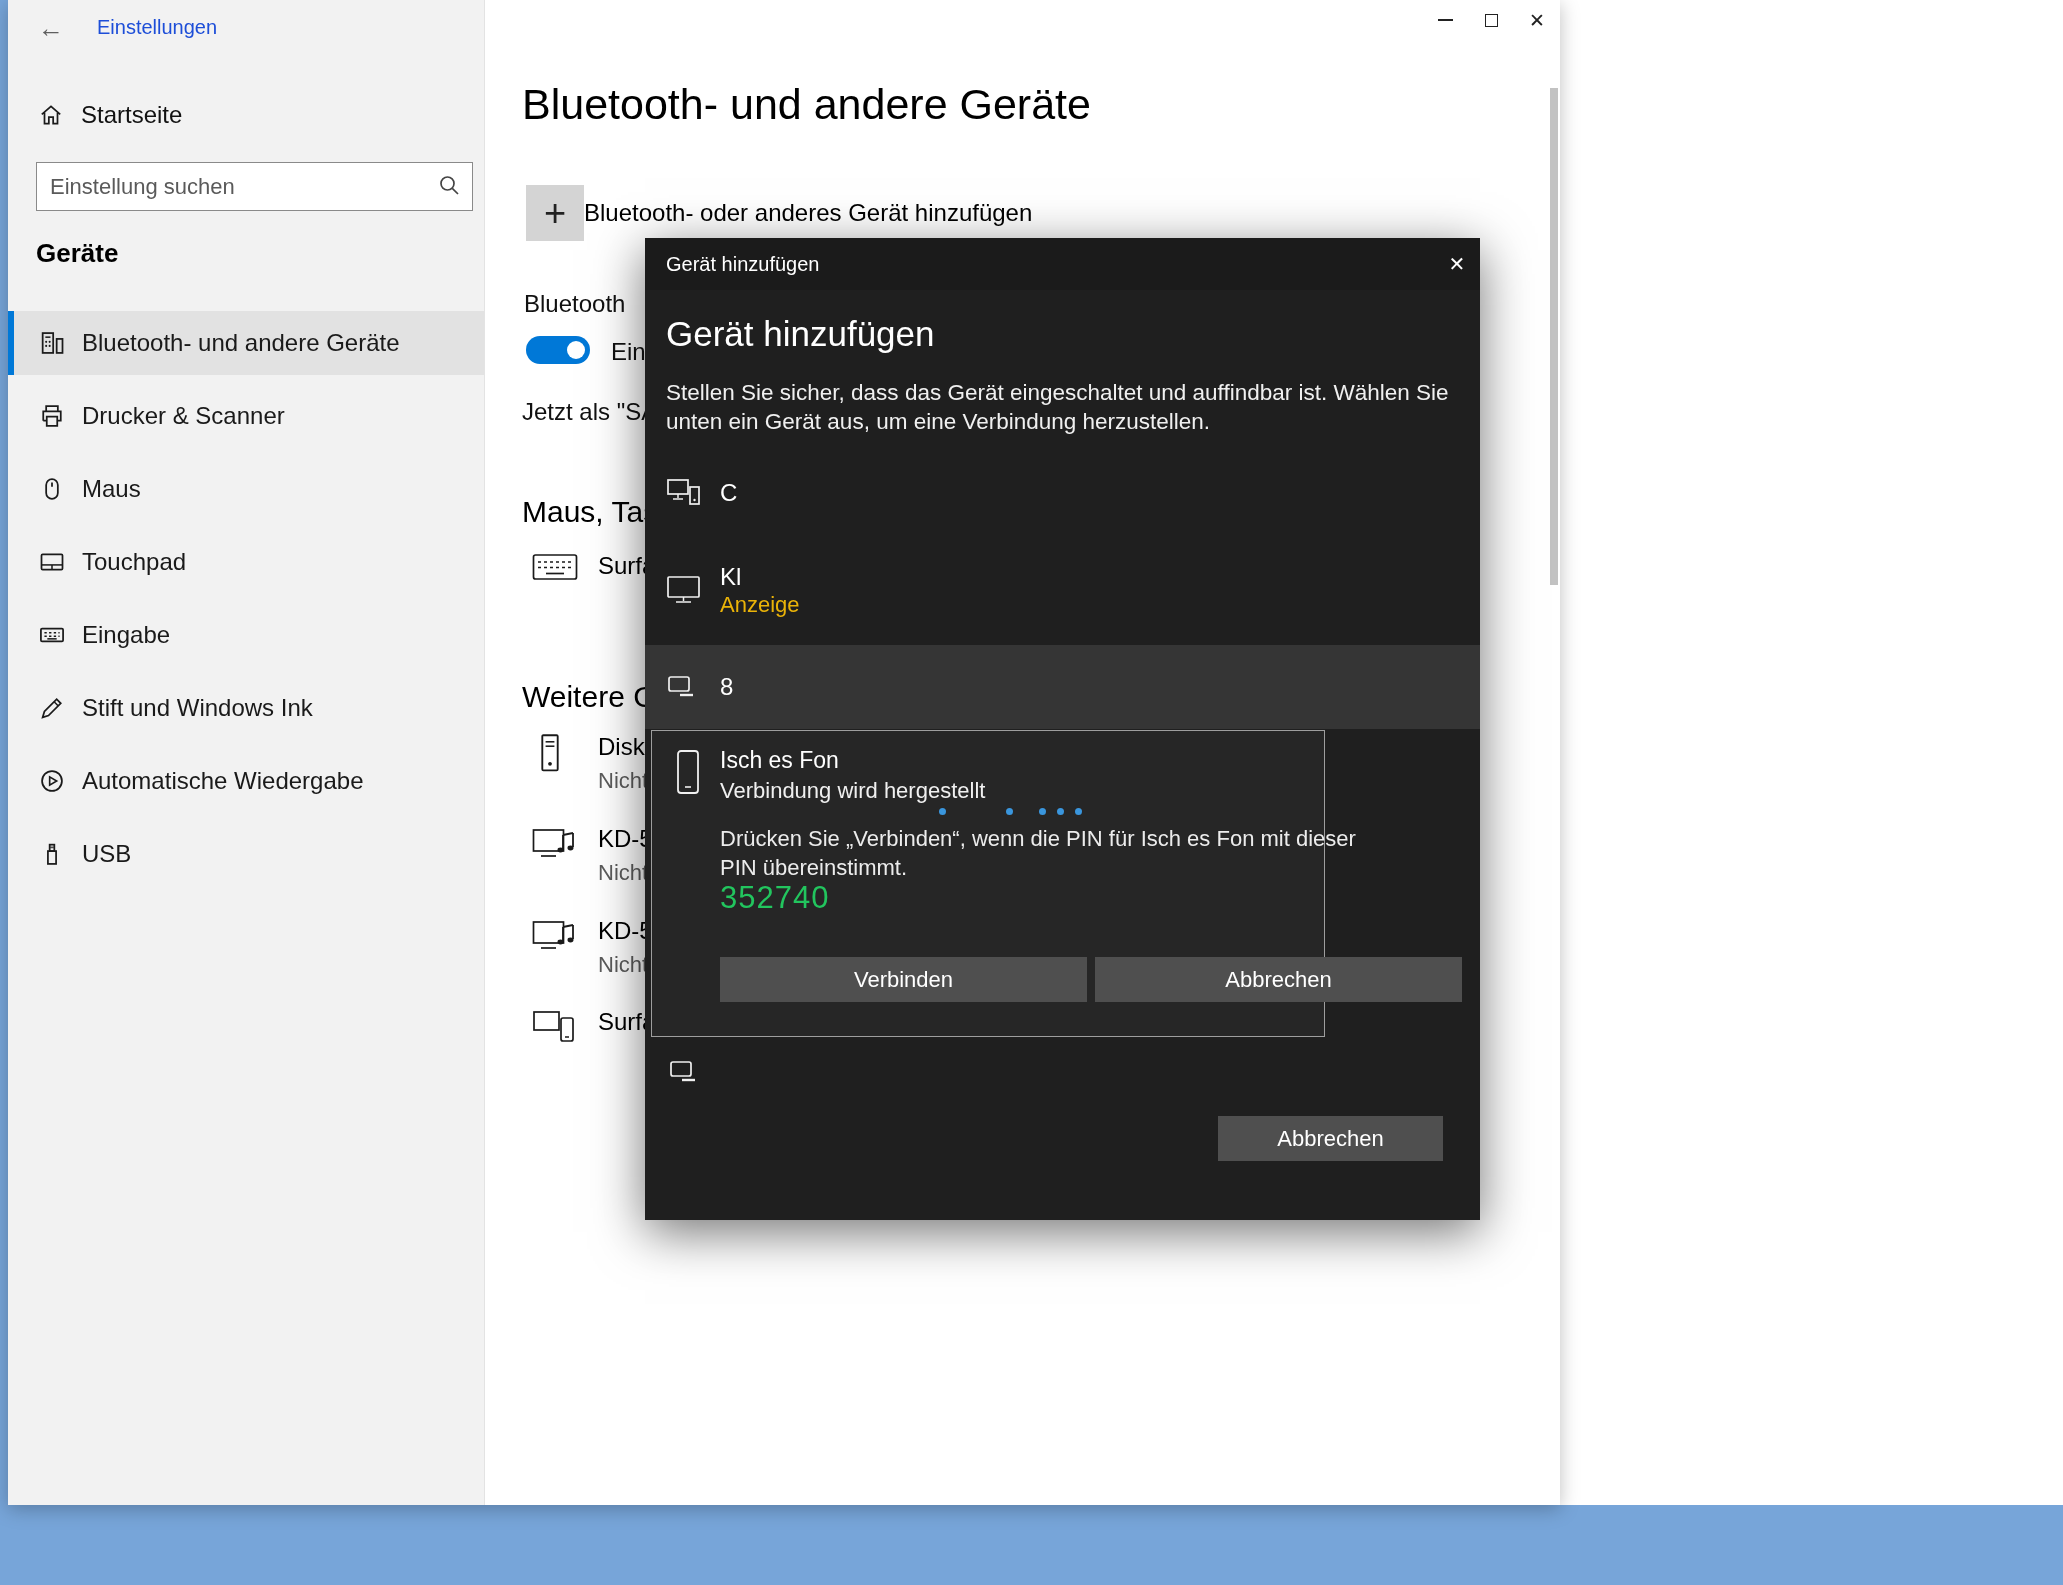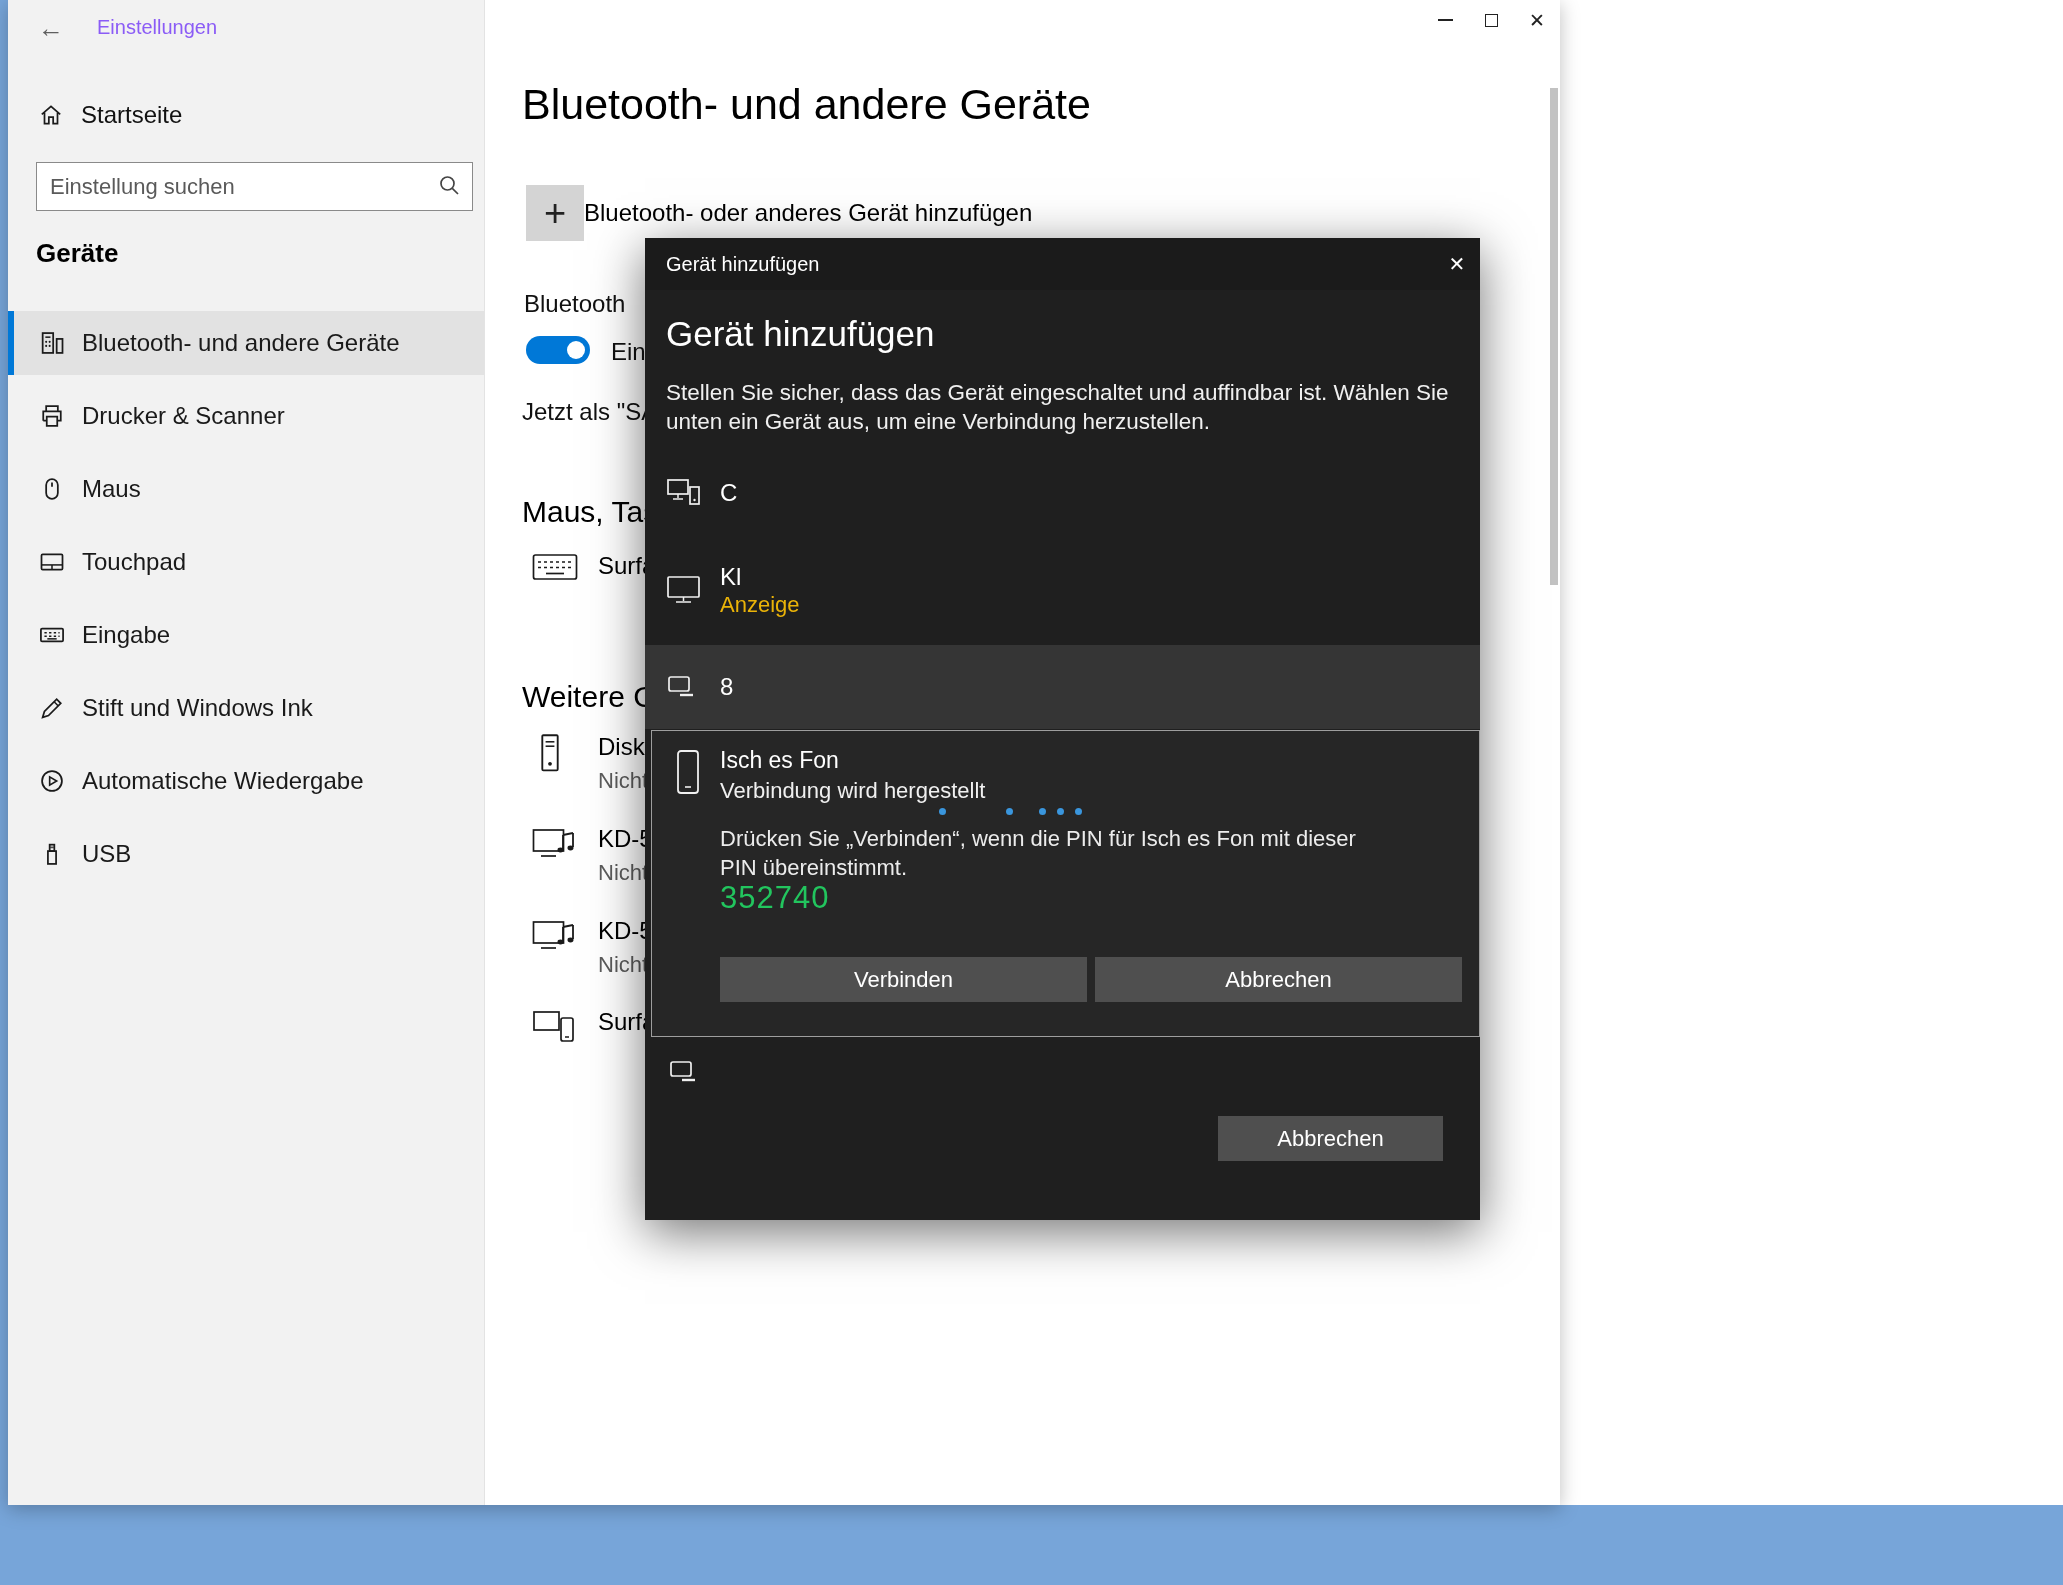--- a/index.html
+++ b/index.html
@@ -9,21 +9,21 @@
 
   
   .bg-window{position:absolute;left:1560px;top:0;width:503px;height:1505px;background:#ffffff}
 
   
   .win{position:absolute;left:8px;top:0;width:1552px;height:1505px;background:#fff;display:flex;box-shadow:0 4px 18px rgba(0,0,0,.25)}
 
   
   .sidebar{width:477px;flex:none;height:100%;background:#f2f2f2;border-right:1px solid #e3e3e3;position:relative}
   .back-btn{position:absolute;left:30px;top:10px;font-size:26px;color:#5f5f5f;width:40px;height:36px;display:flex;align-items:center}
-  .app-title{position:absolute;left:89px;top:16px;font-size:20px;color:#8b5cf6}
+  .app-title{position:absolute;left:89px;top:16px;font-size:20px;color:#1d4ed8}
   .home-row{position:absolute;left:0;top:94px;height:42px;width:100%;display:flex;align-items:center;padding-left:30px}
   .home-row .ic{margin-right:17px;color:#1b1b1b}
   .home-label{font-size:24px}
   .search-box{position:absolute;left:28px;top:162px;width:437px;height:49px;background:#fff;border:1px solid #8a8a8a}
   .search-box input{width:100%;height:100%;border:none;outline:none;background:transparent;font-family:inherit;font-size:22px;color:#333;padding:0 44px 0 13px}
   .search-box input::placeholder{color:#5a5a5a;opacity:1}
   .search-ic{position:absolute;right:11px;top:10px}
   .side-section{position:absolute;left:28px;top:238px;font-size:26px;font-weight:700;color:#000}
   .nav{position:absolute;left:0;top:311px;width:100%}
   .nav-item{position:relative;height:64px;margin-bottom:9px;display:flex;align-items:center;padding-left:30px;font-size:24px;color:#1a1a1a}
@@ -62,21 +62,21 @@
   .dlg-close{position:absolute;right:0;top:0;width:46px;height:52px;display:flex;align-items:center;justify-content:center;font-size:20px;color:#fff}
   .dlg-heading{position:absolute;left:21px;top:76px;font-size:35px;font-weight:300;color:#fff}
   .dlg-desc{position:absolute;left:21px;top:140px;width:792px;font-size:22.5px;line-height:29px;color:#f0f0f0}
   .dlg-row{position:absolute;left:0;width:100%;padding-left:21px;display:flex;align-items:center}
   .dlg-row .ic{width:36px;flex:none;color:#f0f0f0;margin-right:18px}
   .dlg-dev-name{font-size:24px;color:#fff}
   .dlg-dev-sub{font-size:22px;color:#eab308;margin-top:1px}
   .row-c{top:210px;height:90px}
   .row-kl{top:307px;height:90px}
   .row-8{top:407px;height:84px;background:#353535}
-  .pair-card{position:absolute;left:6px;top:492px;width:829px;height:307px;background:#262626;border:1px solid #9e9e9e}
+  .pair-card{position:absolute;left:6px;top:492px;width:674px;height:307px;background:#262626;border:1px solid #9e9e9e}
   .pc-phone{position:absolute;left:21px;top:18px;color:#f0f0f0}
   .pc-name{position:absolute;left:68px;top:16px;font-size:23px;color:#fff}
   .pc-status{position:absolute;left:68px;top:47px;font-size:22px;color:#f0f0f0}
   .dot{position:absolute;top:77px;width:7px;height:7px;border-radius:50%;background:#3a96dd}
   .pc-instr{position:absolute;left:68px;top:93px;width:660px;font-size:22px;line-height:29px;color:#ececec}
   .pc-pin{position:absolute;left:68px;top:149px;font-size:31px;color:#22c55e;letter-spacing:1px}
   .pc-btn{position:absolute;top:226px;height:45px;width:367px;background:#4f4f4f;color:#fff;font-size:22px;display:flex;align-items:center;justify-content:center}
   .pc-connect{left:68px}
   .pc-cancel{left:443px}
   .footer-dev-ic{position:absolute;left:23px;top:820px;color:#f0f0f0}

